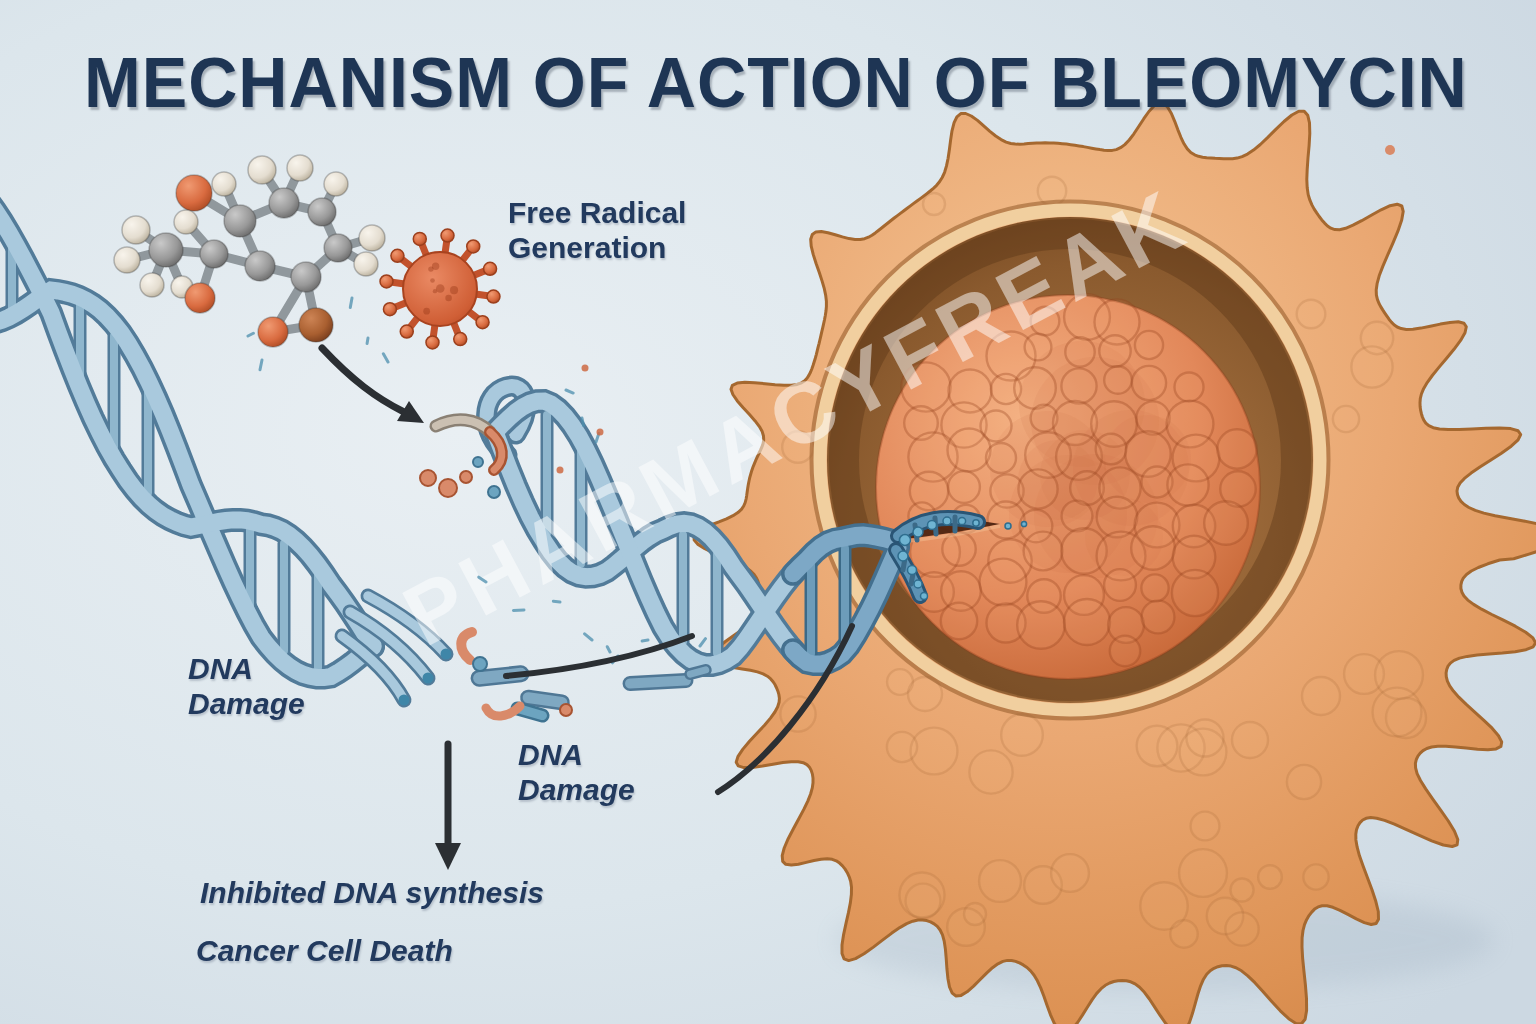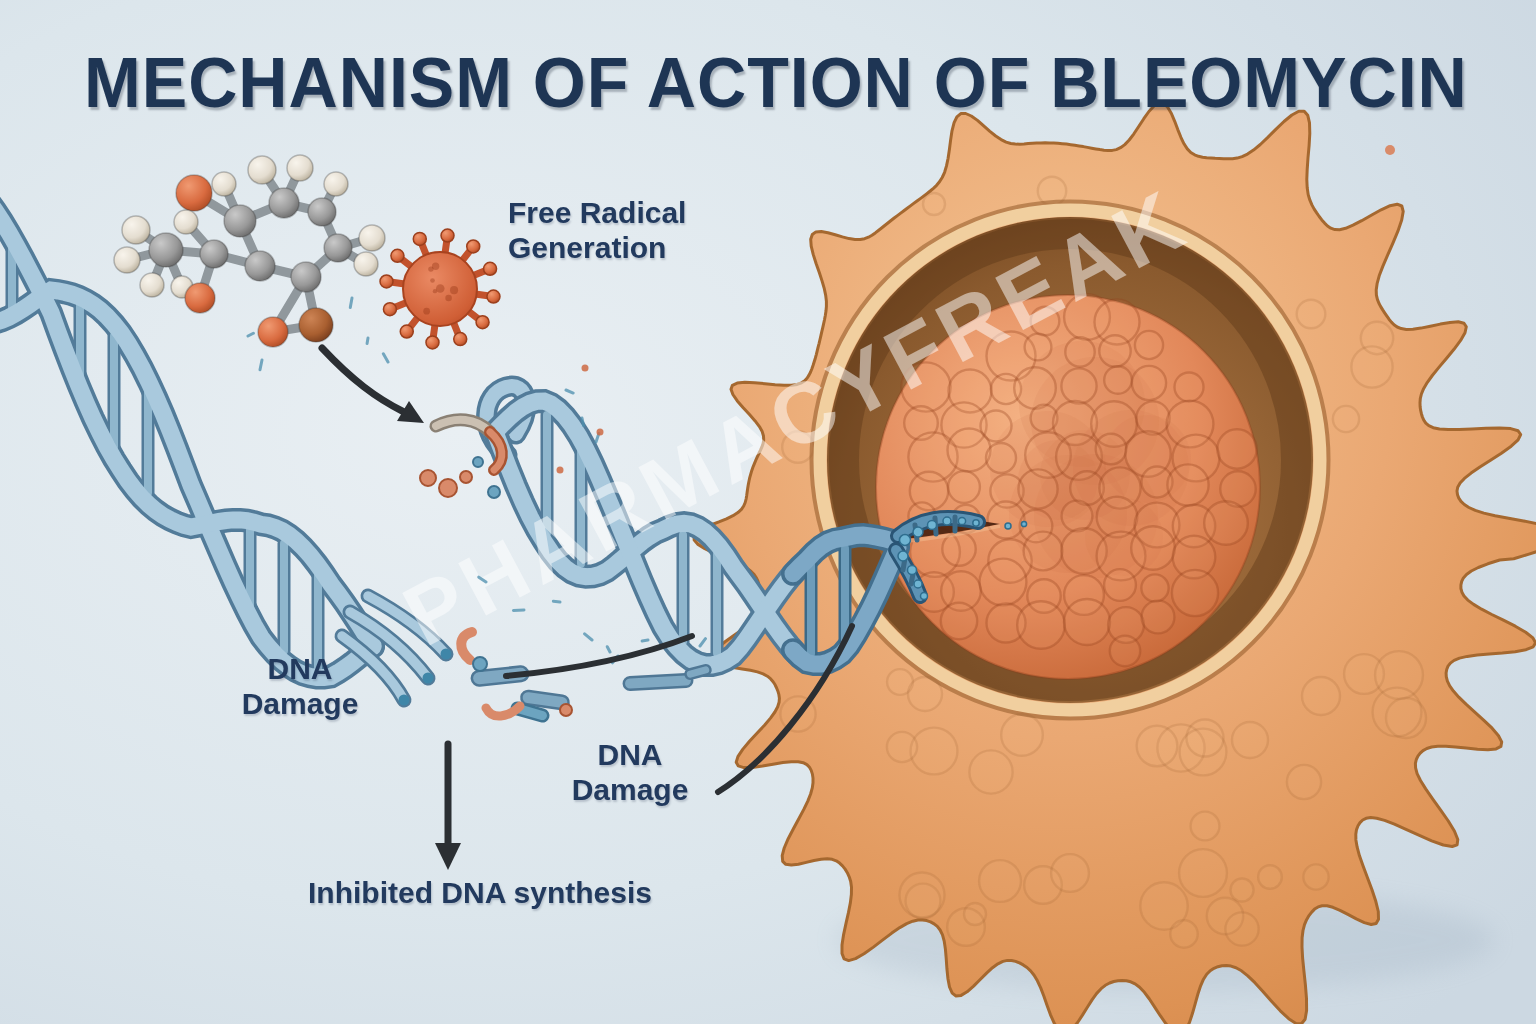--- a/index.html
+++ b/index.html
@@ -4,21 +4,21 @@
 <style>
   html,body{margin:0;padding:0;background:#b9c4cd;}
   #stage{position:relative;width:1536px;height:1024px;overflow:hidden;
          background:#dce6ec;font-family:"Liberation Sans",sans-serif;}
   #art{position:absolute;left:0;top:0;}
   #title{position:absolute;left:84px;top:42px;font-size:71px;font-weight:bold;
          color:#1e3554;white-space:nowrap;transform:scaleX(.96);transform-origin:left center;
          letter-spacing:1px;text-shadow:2px 3px 2px rgba(25,35,55,.28);}
   .lbl{position:absolute;color:#223a5e;font-weight:bold;font-size:30px;line-height:1.16;
        white-space:pre-line;text-shadow:1px 2px 2px rgba(40,55,80,.22);}
-  .center{text-align:center;}
+  .center{text-align:left;font-style:italic;}
 </style>
 </head>
 <body>
 
 <div id="stage">
 
 <svg id="art" width="1536" height="1024" viewBox="0 0 1536 1024">
   <defs>
     <radialGradient id="gradBG" cx="30%" cy="42%" r="85%">
       <stop offset="0%" stop-color="#e9eff3"></stop>
@@ -445,14 +445,15 @@
 </svg>
 
 <div id="title">MECHANISM OF ACTION OF BLEOMYCIN</div>
 <div class="lbl" style="left:508px;top:196px;">Free Radical
 Generation</div>
 <div class="lbl center" style="left:188px;top:652px;width:224px;">DNA
 Damage</div>
 <div class="lbl center" style="left:518px;top:738px;width:224px;">DNA
 Damage</div>
 <div class="lbl center" style="left:200px;top:876px;width:560px;">Inhibited DNA synthesis</div>
+<div class="lbl center" style="left:196px;top:934px;width:572px;">Cancer Cell Death</div>
 
 </div>
 
 </body></html>

